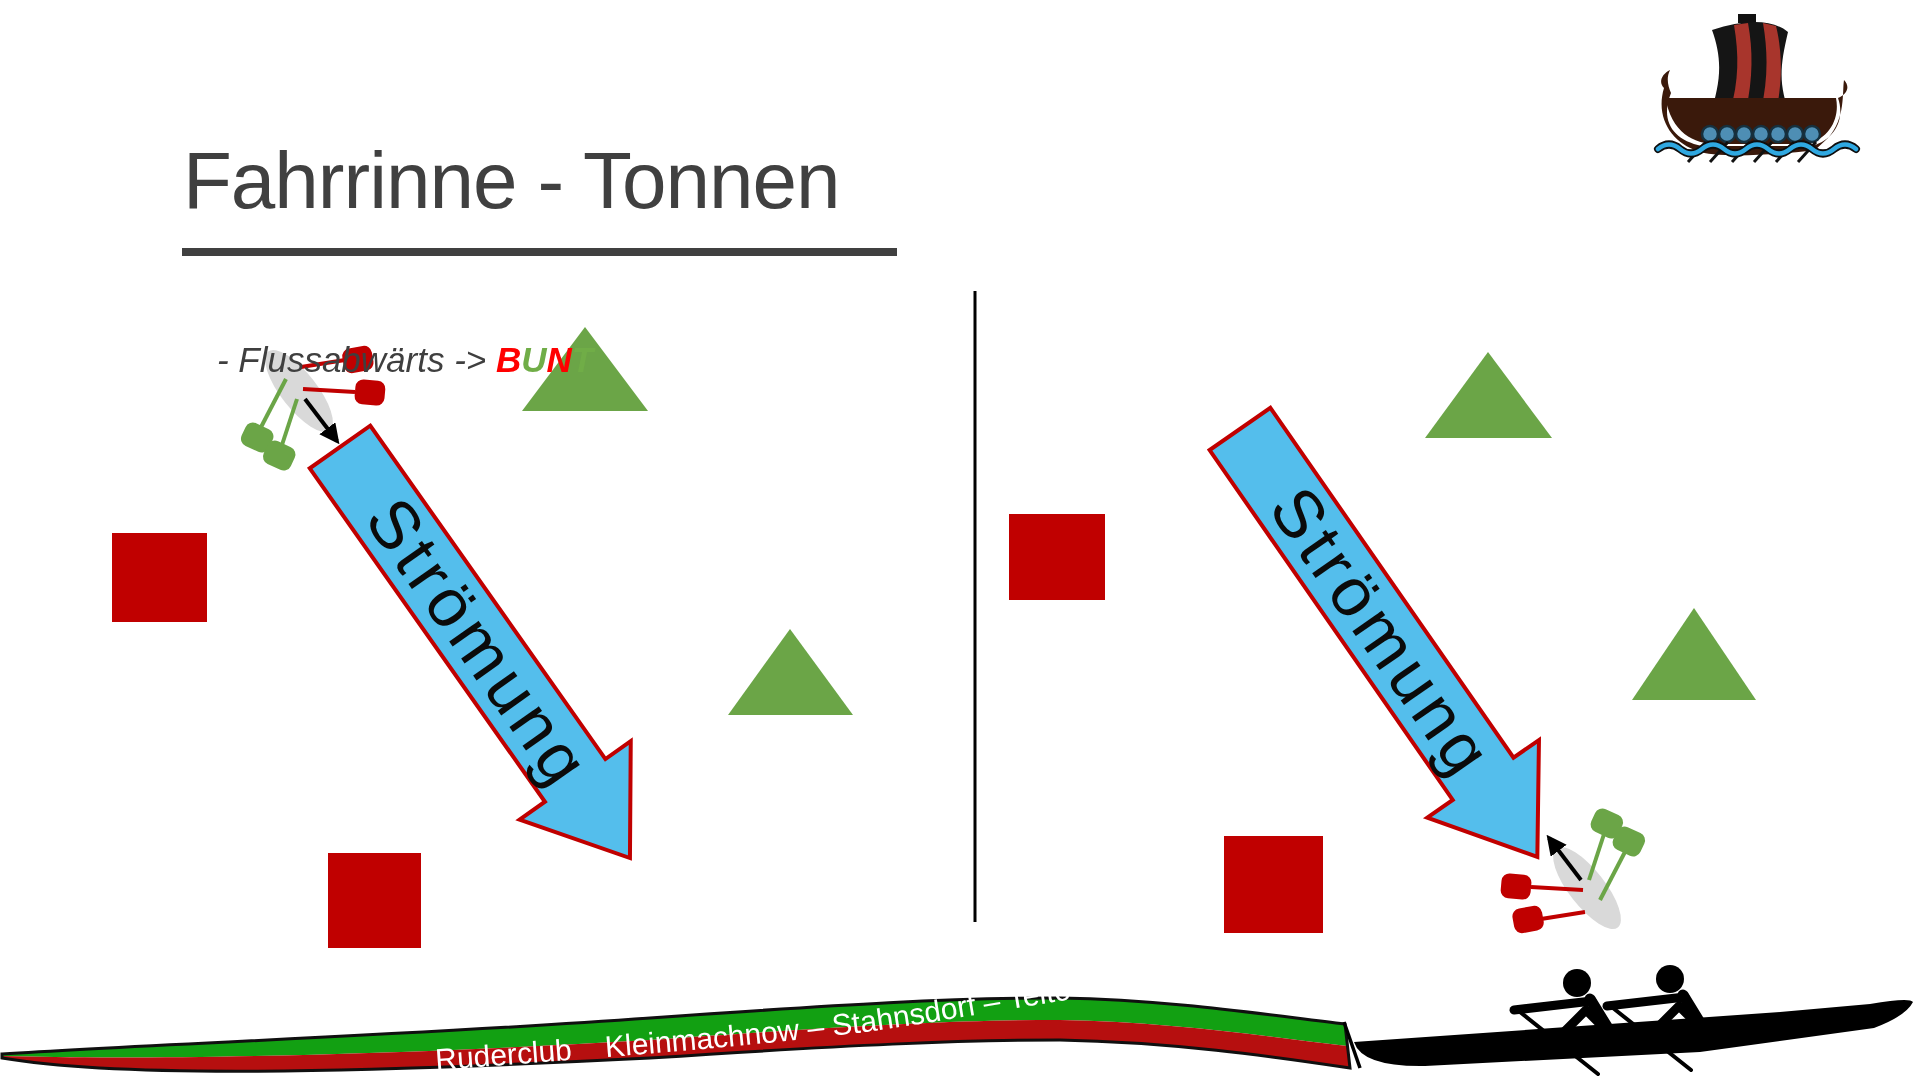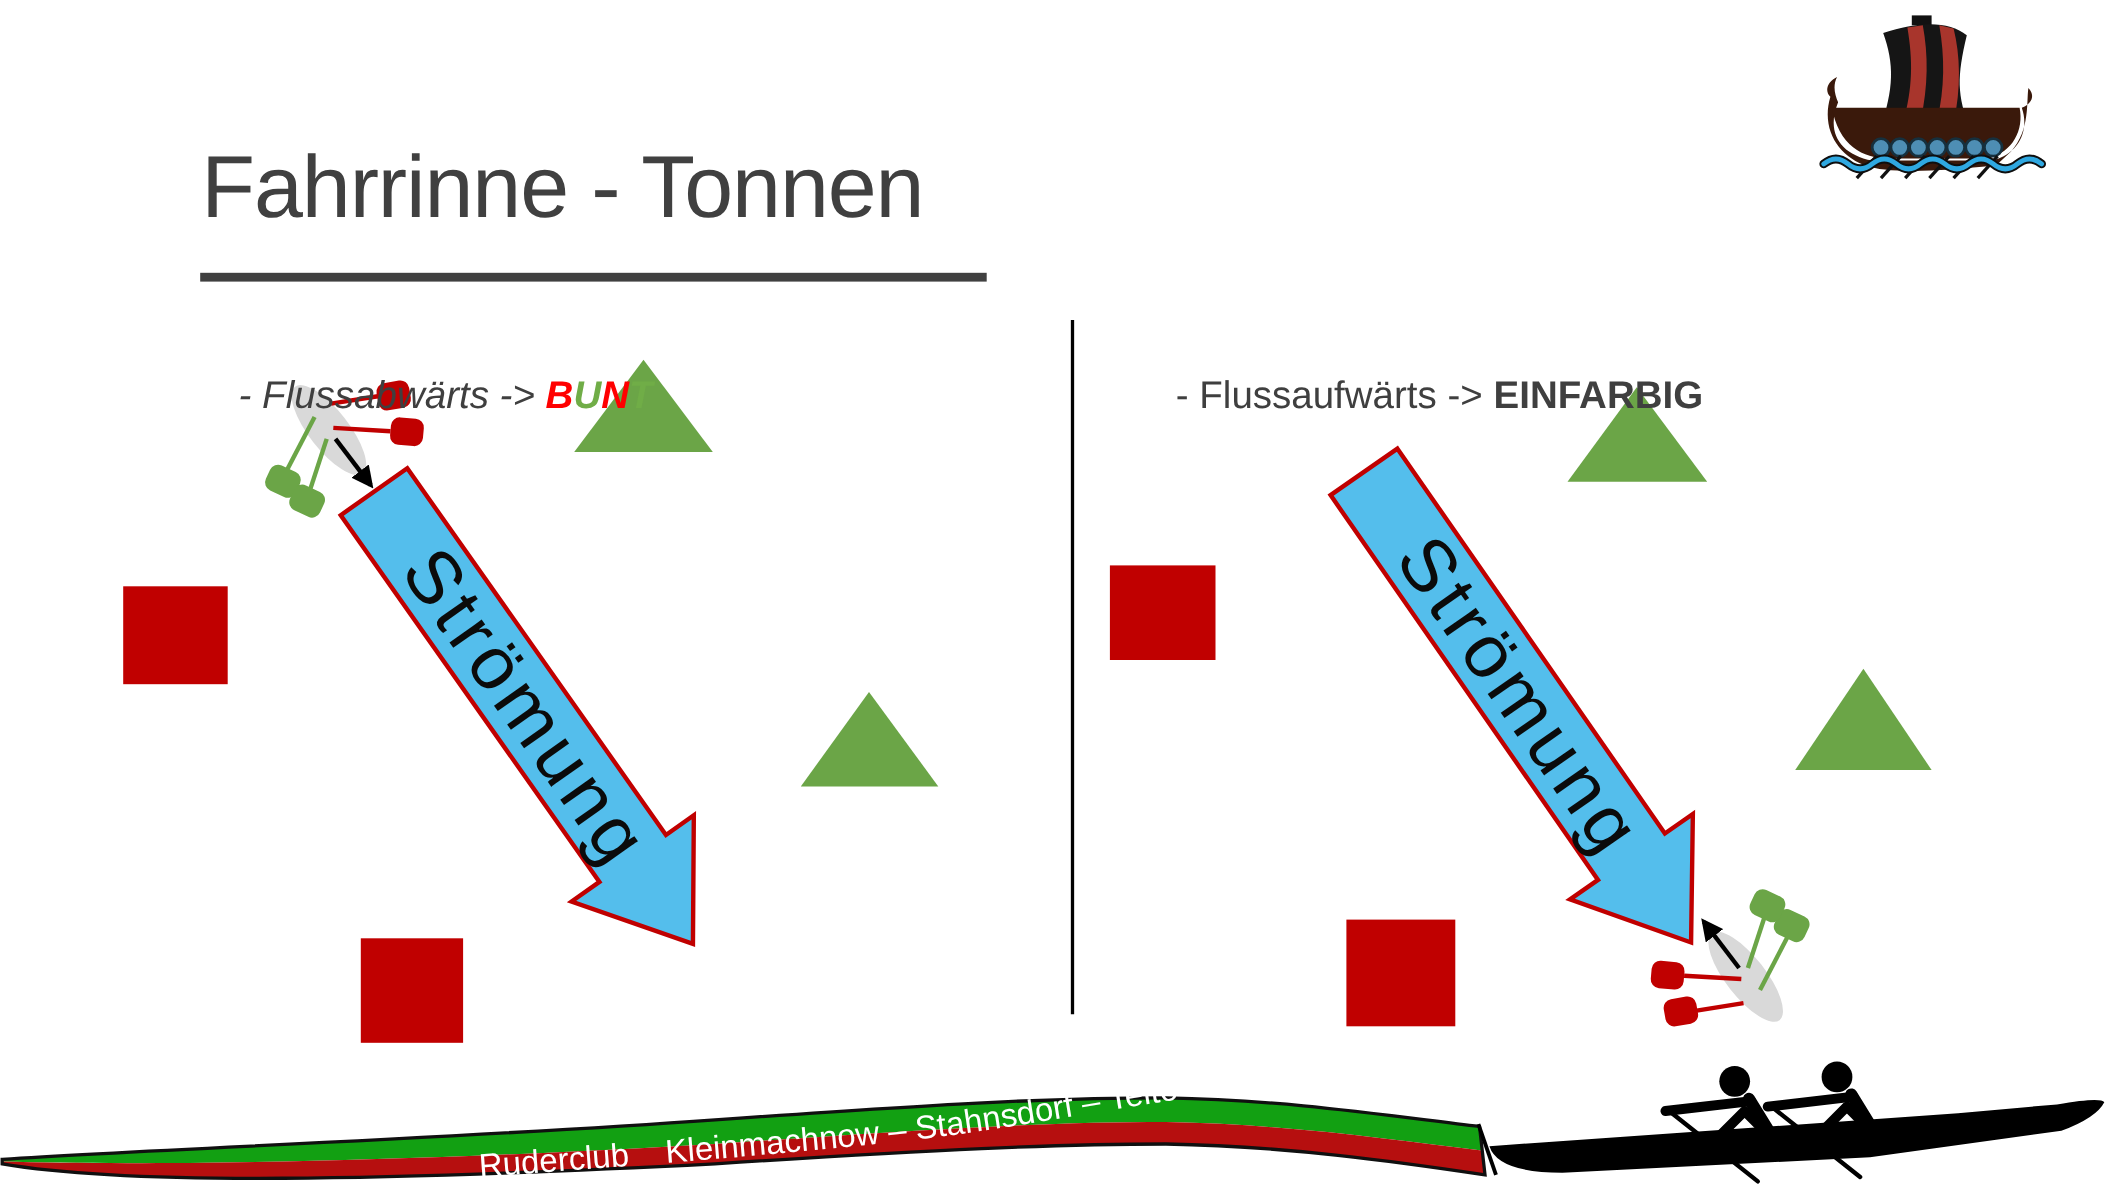--- a/index.html
+++ b/index.html
@@ -4,21 +4,21 @@
 <style>
   html,body{margin:0;padding:0;background:#fff;}
   .slide{
     position:relative;
     width:1915px;height:1078px;
     background:#ffffff;
     overflow:hidden;
     font-family:"Liberation Sans",sans-serif;
   }
   .slide-title{
-    position:absolute;left:183px;top:126px;
+    position:absolute;left:183px;top:137px;
     font-size:80px;line-height:1.1;color:#404040;
     letter-spacing:-1px;white-space:nowrap;
   }
   .title-underline{
     position:absolute;left:182px;top:248px;
     width:715px;height:8px;background:#404040;
   }
   .panel-label{
     position:absolute;top:300px;
     font-size:35px;color:#3F3F3F;white-space:pre;
@@ -155,17 +155,14 @@
   </svg>
 
   
   <div class="slide-title">Fahrrinne - Tonnen</div>
   <div class="title-underline"></div>
 
   <div class="panel-label" id="label-left">
     <span>- Flussabwärts -&gt; </span><span class="kw" style="color: rgb(255, 0, 0);">B</span><span class="kw" style="color: rgb(112, 173, 71);">U</span><span class="kw" style="color: rgb(255, 0, 0);">N</span><span class="kw" style="color: rgb(112, 173, 71);">T</span>
   </div>
 
-  <div class="panel-label" id="label-right">
-    <span>- Flussaufwärts -&gt; </span><span class="kw" style="color: rgb(63, 63, 63);">EINFARBIG</span>
-  </div>
 
 </div>
 
 </body></html>

